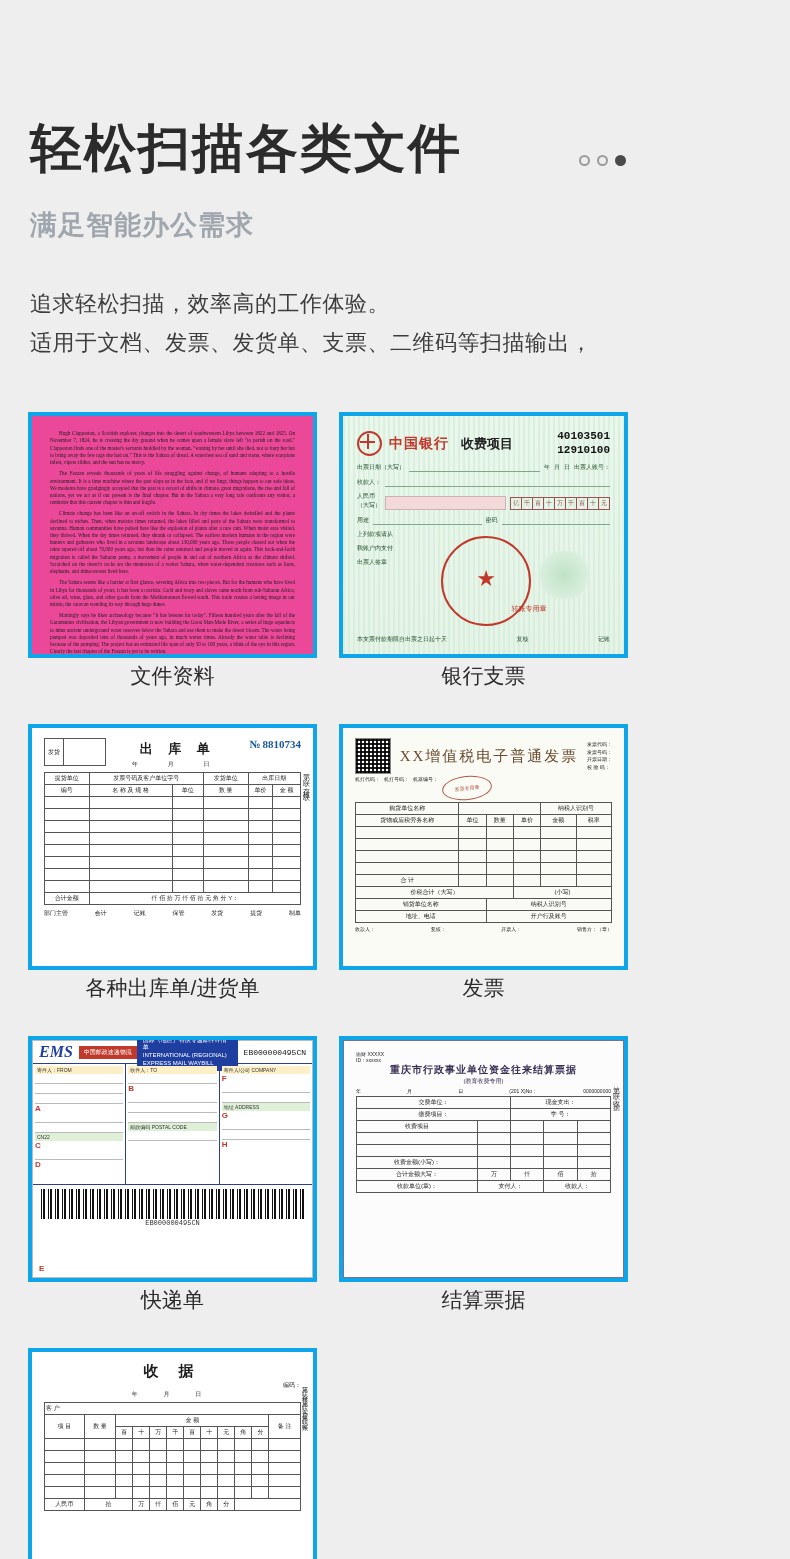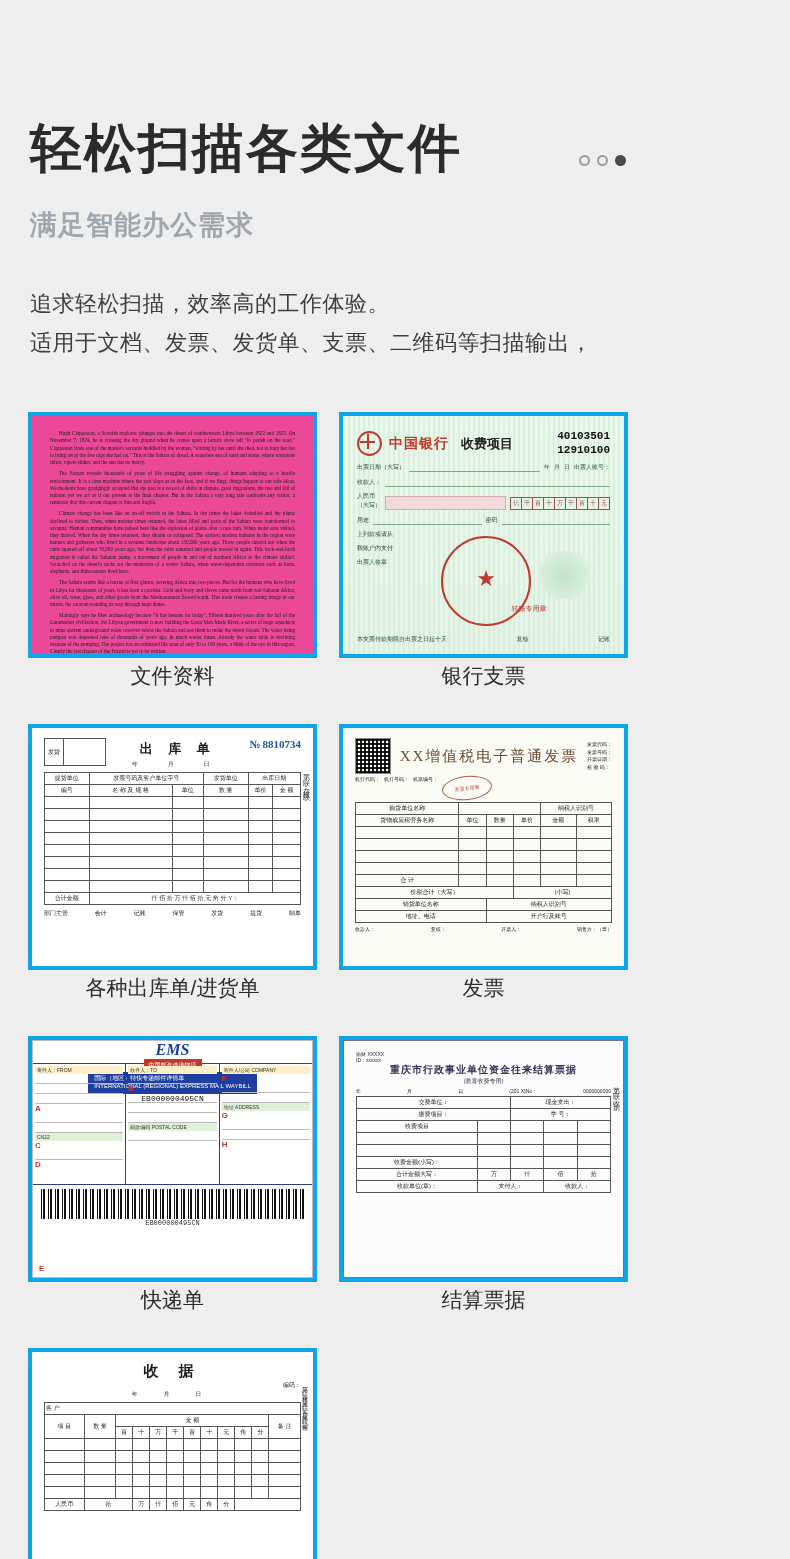--- a/index.html
+++ b/index.html
@@ -238,21 +238,21 @@
     width: 48px; height: 22px; border: 1px solid #b05a4a; border-radius: 50%;
     color: #b05a4a; font-size: 5px; display: flex; align-items: center; justify-content: center;
     transform: rotate(-6deg);
   }
 
   
   .ems {
     width: 100%; height: 100%; background: #fff; box-sizing: border-box;
     border: 1px solid #bbb; position: relative; font-size: 5px;
   }
-  .ems-head { display: flex; align-items: center; height: 22px; border-bottom: 1px solid #2b3f8f; flex-direction: column; }
+  .ems-head { display: flex; align-items: center; height: 22px; border-bottom: 1px solid #2b3f8f; }
   .ems-logo { font-family: "Liberation Serif", serif; font-weight: bold; font-style: italic; font-size: 16px; color: #1f3fa0; padding: 0 6px; }
   .ems-red { background: #c0392b; color: #fff; font-size: 6px; padding: 2px 5px; }
   .ems-blue { background: #1f3fa0; color: #fff; font-size: 6px; padding: 3px 6px; flex: 1; line-height: 1.3; }
   .ems-code { font-family: "Liberation Mono", monospace; font-size: 8px; padding: 0 6px; color: #111; }
   .ems-cols { display: flex; height: 120px; border-bottom: 1px solid #2b3f8f; }
   .ems-col { flex: 1; border-right: 1px solid #2b3f8f; padding: 2px; }
   .ems-col:last-child { border-right: none; }
   .ems-band { background: #fdf0c8; font-size: 5px; padding: 1px 2px; }
   .ems-band.green { background: #dff0d8; }
   .ems-line { border-bottom: 1px solid #bbb; height: 9px; }

